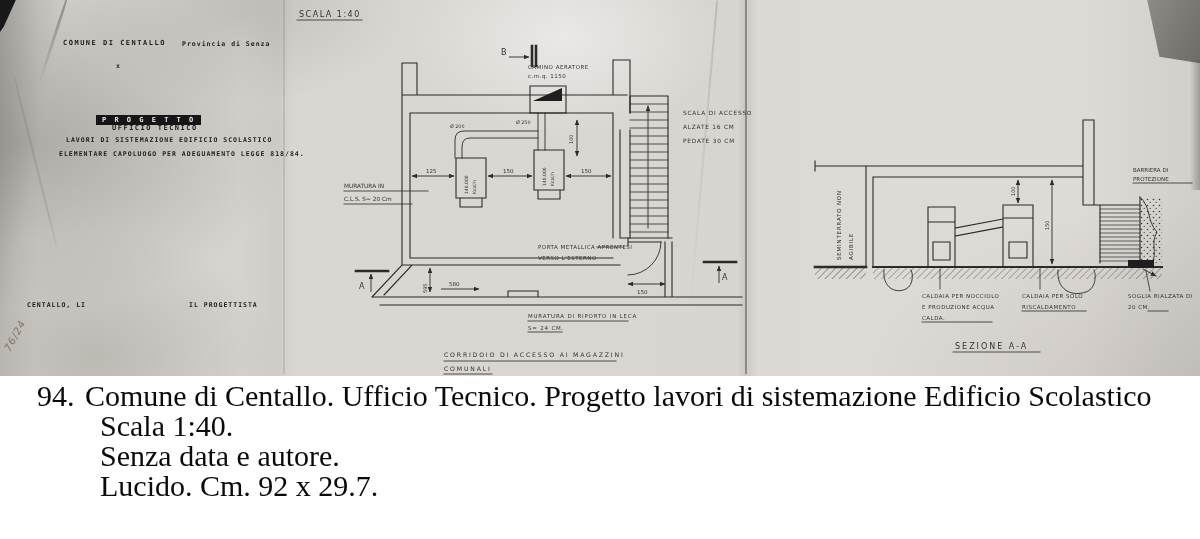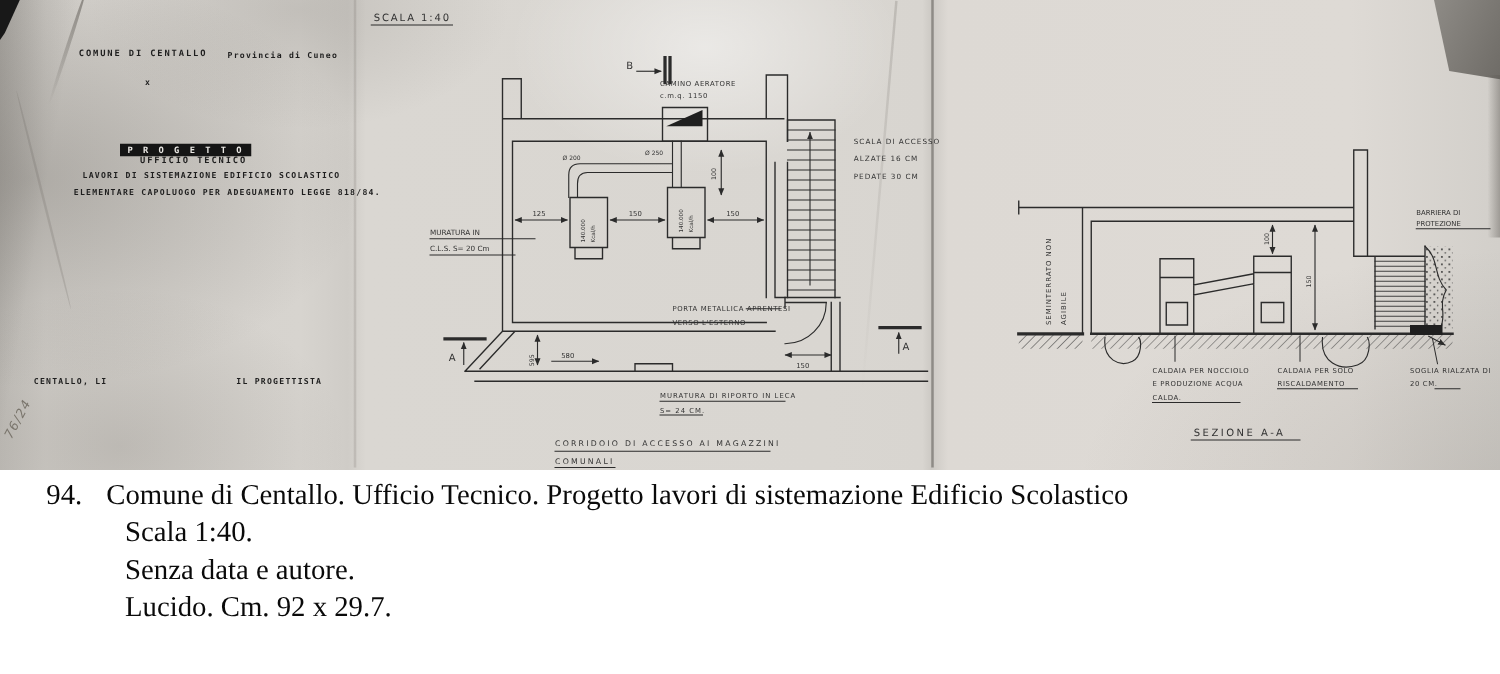--- a/index.html
+++ b/index.html
@@ -39,42 +39,42 @@
   .tw{position:absolute;font-family:"DejaVu Sans Mono","Liberation Mono",monospace;
       font-weight:bold;color:#1e1e1e;font-size:7px;letter-spacing:1.5px;white-space:nowrap;}
   .tw-small{font-size:6.5px;letter-spacing:1px;}
   .tw-inv{background:#151515;color:#e9e7e3;padding:1px 6px;letter-spacing:2px;}
   .hand-note{position:absolute;left:-2px;top:330px;font-size:10px;color:#7a756c;
       font-style:italic;transform:rotate(-62deg);letter-spacing:1px;}
   svg.draw{position:absolute;left:0;top:0;}
   
   .caption{position:absolute;left:0;top:376px;width:1200px;height:163px;background:#ffffff;
       color:#0a0a0a;font-family:"Liberation Serif","DejaVu Serif",serif;
-      font-size:23px;line-height:30px;}
+      font-size:30px;line-height:30px;}
   .cap-row{display:flex;padding:5px 0 0 37px;}
   .cap-num{width:48px;flex:none;}
   .cap-body .ind{margin-left:15px;}
 </style>
 </head>
 <body>
 
 <div class="stage">
   <div class="scan">
     <div class="scan-texture"></div>
     <div class="crease crease1"></div>
     <div class="crease crease2"></div>
     <div class="crease crease3"></div>
     <div class="fold-a"></div>
     <div class="fold-b"></div>
     <div class="corner-tl"></div>
     <div class="corner-tr"></div>
     <div class="edge-r"></div>
 
     <div class="tw" style="left:27px;top:39px;margin-left:36px;">COMUNE DI CENTALLO</div>
-    <div class="tw tw-small" style="left:182px;top:40px;">Provincia di Cuneo</div>
+    <div class="tw tw-small" style="left:182px;top:40px;">Provincia di Senza</div>
     <div class="tw tw-small" style="left:116px;top:62px;">x</div>
     <div class="tw" style="left:112px;top:84px;margin-top:40px;">UFFICIO TECNICO</div>
     <div class="tw tw-inv" style="left:96px;top:115px;">P R O G E T T O</div>
     <div class="tw tw-small" style="left:66px;top:136px;">LAVORI DI SISTEMAZIONE EDIFICIO SCOLASTICO</div>
     <div class="tw tw-small" style="left:42px;top:150px;padding-left:17px;">ELEMENTARE CAPOLUOGO PER ADEGUAMENTO LEGGE 818/84.</div>
     <div class="tw tw-small" style="left:27px;top:301px;">CENTALLO, LI</div>
     <div class="tw tw-small" style="left:189px;top:301px;">IL PROGETTISTA</div>
     <div class="hand-note">76/24</div>
 
     <svg class="draw" width="1200" height="376" viewBox="0 0 1200 376">

